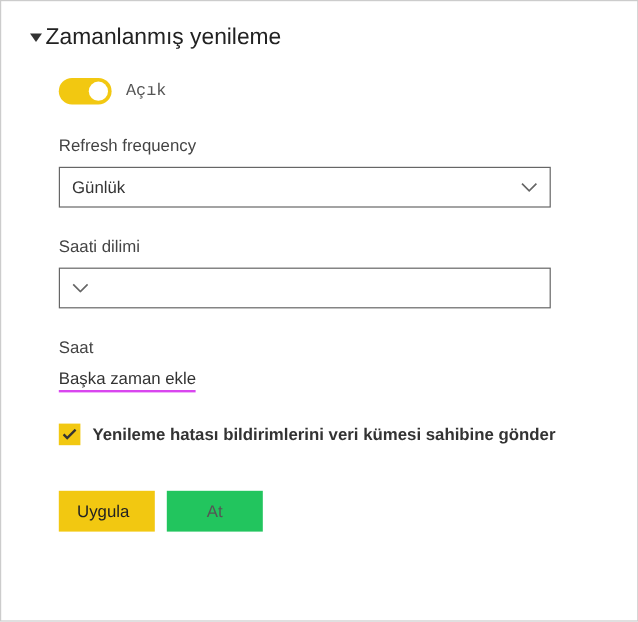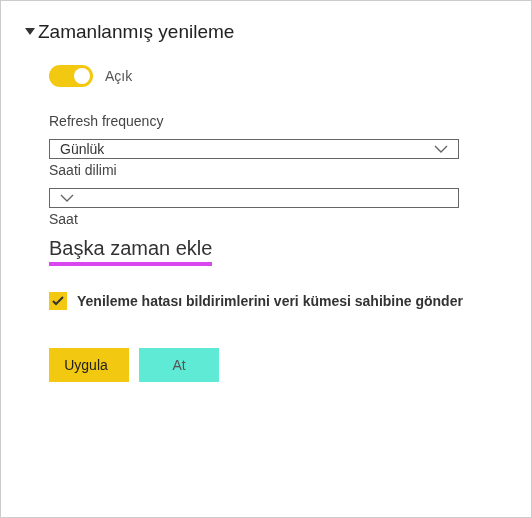--- a/index.html
+++ b/index.html
@@ -41,20 +41,21 @@
   .field-label {
     font-size: 14px;
     color: #444;
     margin-bottom: 10px;
   }
   .toggle-row {
     display: flex;
     align-items: center;
     gap: 12px;
     margin-bottom: 26px;
+    font-family: Liberation Mono, monospace;
   }
   .toggle {
     width: 44px;
     height: 22px;
     background: #F2C811;
     border-radius: 11px;
     position: relative;
     cursor: pointer;
   }
   .toggle-knob {
@@ -64,48 +65,48 @@
     border-radius: 50%;
     position: absolute;
     top: 3px;
     right: 3px;
   }
   .toggle-label {
     color: #555;
     font-size: 14px;
   }
   .group {
-    margin-bottom: 3px;
+    margin-bottom: 24px;
   }
   .select-box {
     width: 410px;
     border: 1px solid #666;
-    height: 20px;
+    height: 34px;
     display: flex;
     align-items: center;
     justify-content: space-between;
     padding: 0 10px;
     cursor: pointer;
     background: #fff;
   }
   .select-text {
     color: #333;
     font-size: 14px;
   }
   .chevron {
     pointer-events: none;
   }
   .chevron svg { display:block; }
   .link-btn {
-    border-bottom: 4px solid #d946ef;
+    border-bottom: 2px solid #d946ef;
     padding-bottom: 2px;
     cursor: pointer;
     display: inline-block;
     color: #333;
-    font-size: 20px;
+    font-size: 14px;
   }
   .checkbox-row {
     display: flex;
     align-items: center;
     gap: 10px;
     margin-top: 26px;
     margin-bottom: 38px;
   }
   .checkbox {
     width: 18px;
@@ -136,21 +137,21 @@
     display: flex;
     align-items: center;
     justify-content: center;
   }
   .btn-primary {
     background: #F2C811;
     color: #222;
     padding-left: 12px;
   }
   .btn-secondary {
-    background: #5eead4;
+    background: #22c55e;
     color: #555;
   }
 </style>
 </head>
 <body>
 
 <div class="panel">
 
   <div class="section-header">
     <div class="caret"></div>

